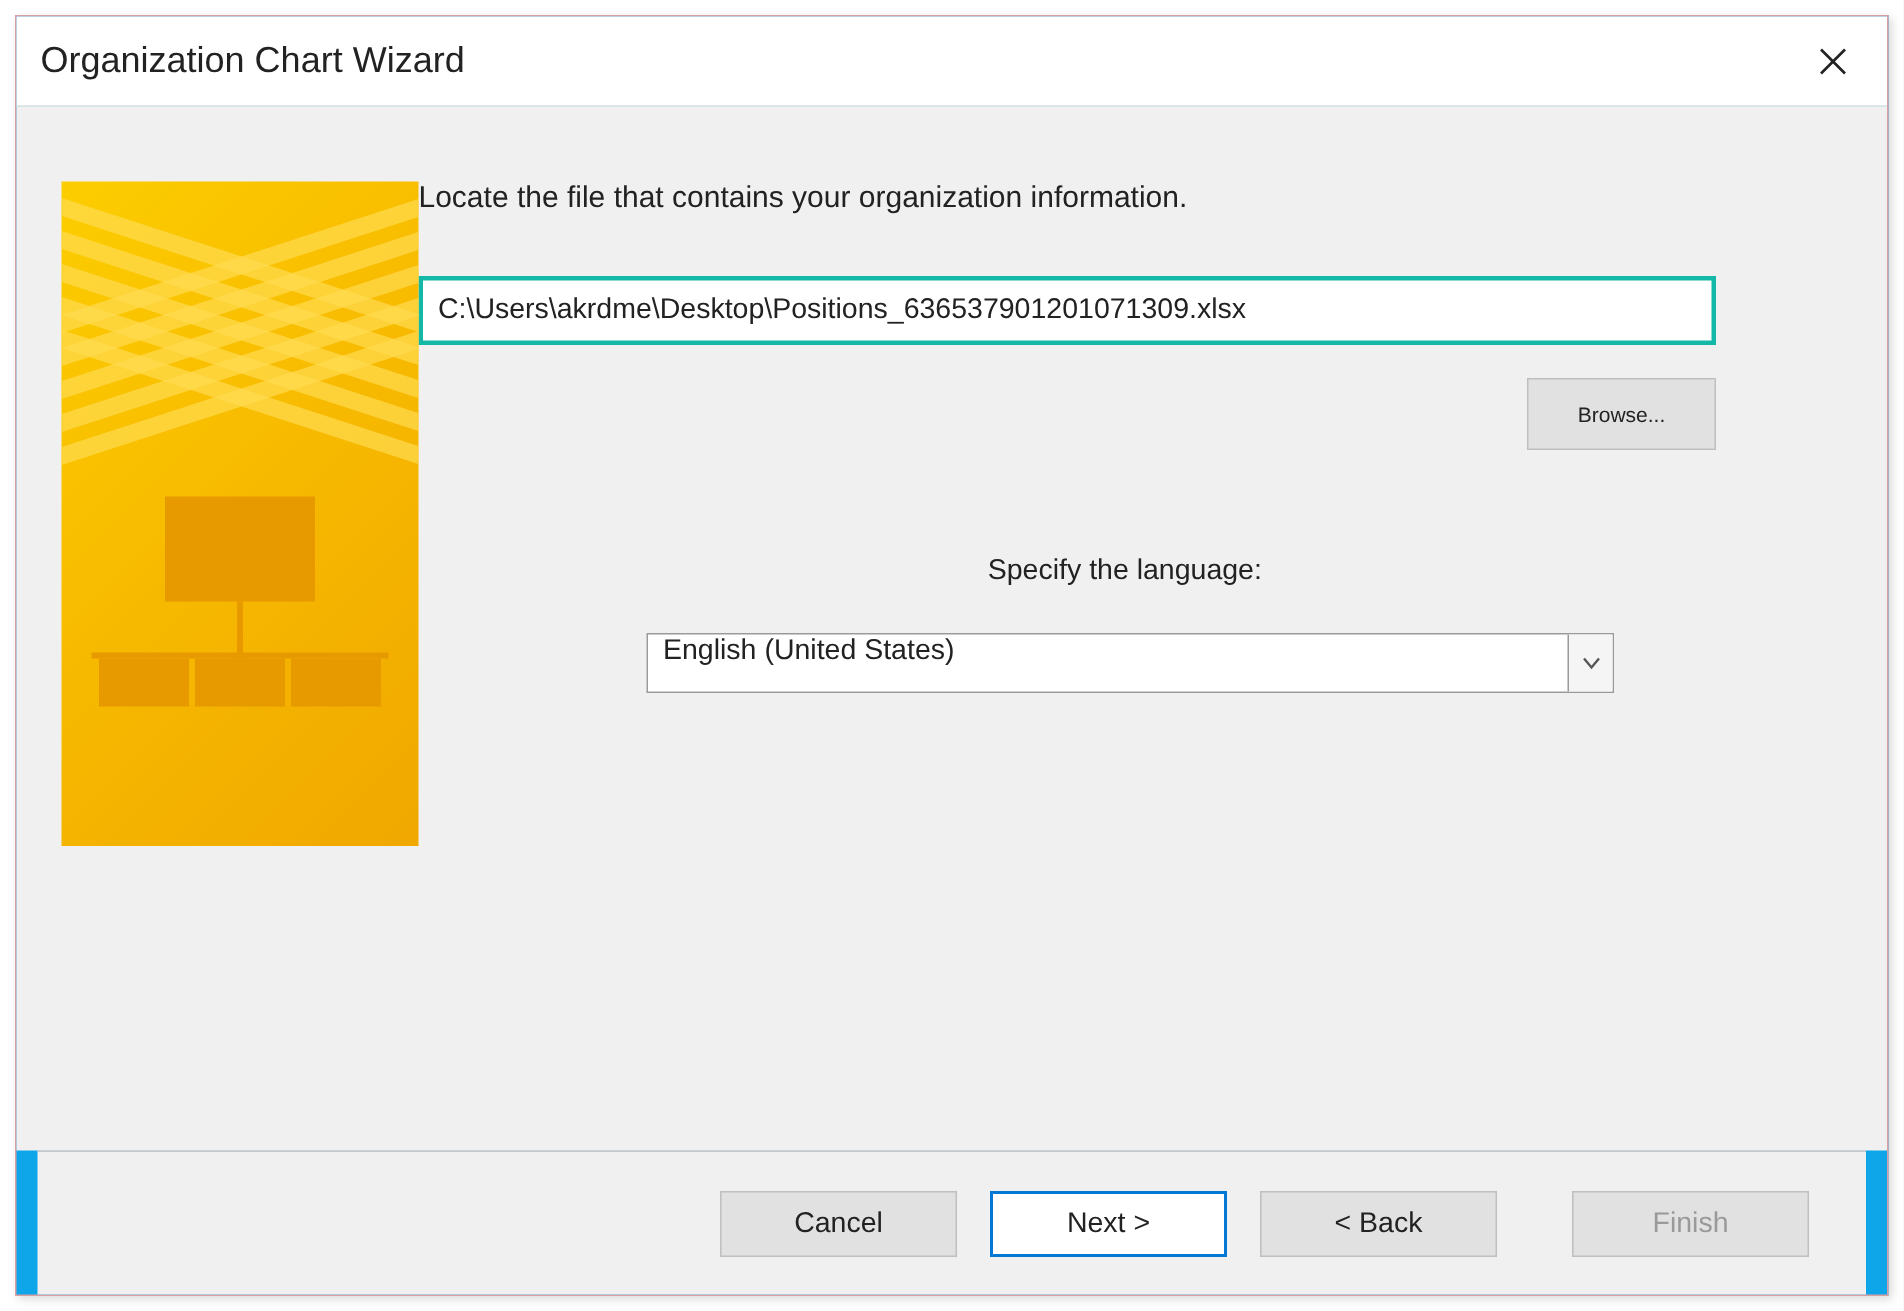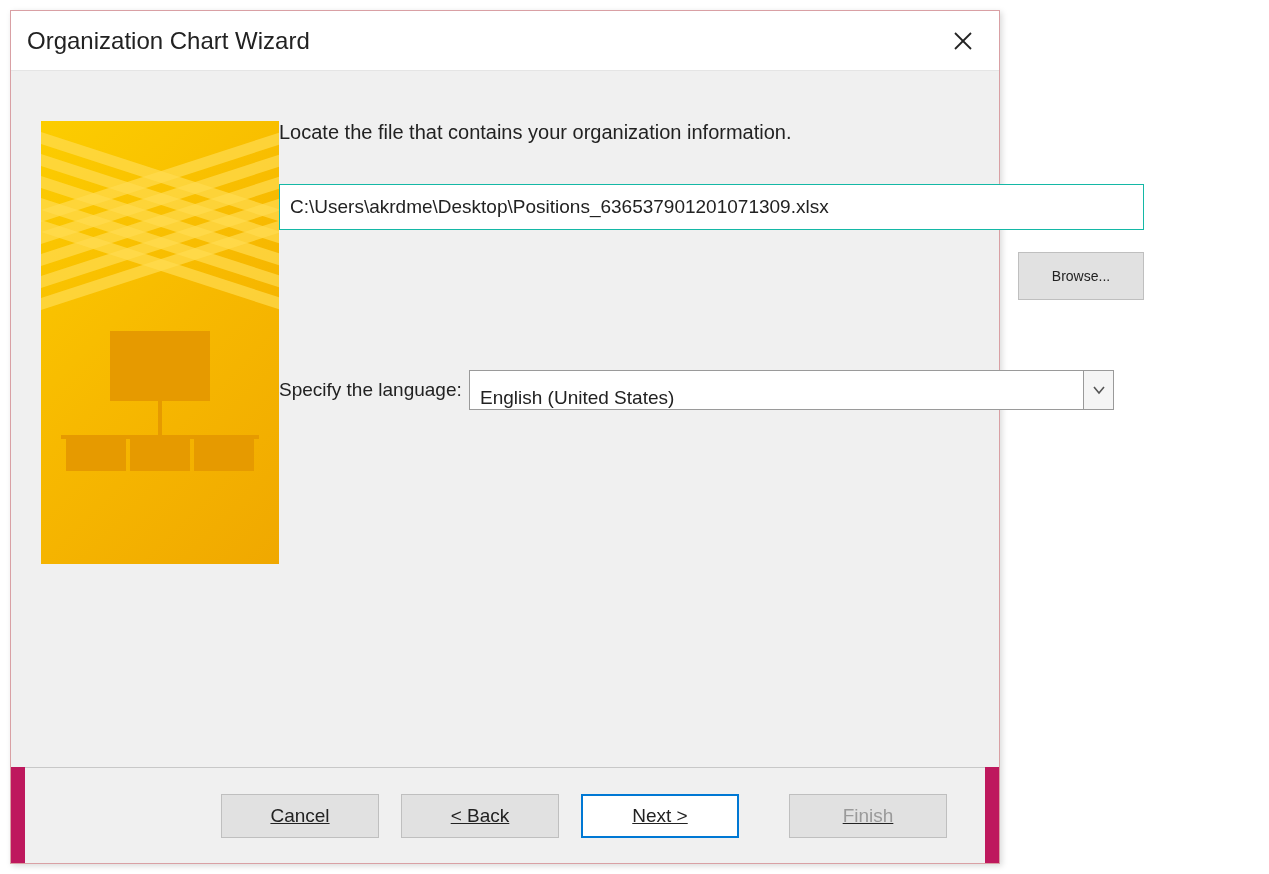--- a/index.html
+++ b/index.html
@@ -4,23 +4,23 @@
 <style>
   * { box-sizing: border-box; }
   body {
     margin: 0;
     padding: 10px;
     font-family: "Segoe UI", Arial, sans-serif;
     background: #fff;
     color: #222;
   }
   .wizard-window {
-    width: 990px;
+    width: 1249px;
     height: 854px;
-    background: #be185d;
+    background: #0ea5e9;
     border: 1px solid #d9a0a4;
     box-shadow: 2px 2px 6px rgba(0,0,0,0.15);
     display: flex;
     flex-direction: column;
   }
   .title-bar {
     height: 60px;
     background: #ffffff;
     border-bottom: 1px solid #e5e5e5;
     display: flex;
@@ -105,21 +105,21 @@
   }
   .instruction {
     font-size: 20px;
     color:#222;
     margin-bottom: 40px;
   }
   .file-input {
     width: 865px;
     height: 46px;
     background:#fff;
-    border:1px solid #14b8a6;
+    border:3px solid #14b8a6;
     font-size:19px;
     padding: 0 10px;
     color:#222;
   }
   .browse-row {
     display:flex;
     justify-content:flex-end;
     width: 865px;
     margin-top:22px;
   }
@@ -129,34 +129,36 @@
     background:#e1e1e1;
     border:1px solid #bfbfbf;
     font-size:14px;
     color:#222;
     cursor:pointer;
   }
   .lang-row {
     display:flex;
     align-items:center;
     margin-top: 70px;
+    gap: 30px;
+    flex-direction: column;
   }
   .lang-label {
     font-size:19px;
     color:#222;
     min-width: 190px;
     white-space: nowrap;
   }
   .lang-select-wrap {
     width: 645px;
     height: 40px;
     background:#fff;
     border:1px solid #9a9a9a;
     display:flex;
-    align-items:flex-end;
+    align-items:flex-start;
     justify-content:space-between;
     padding-left:10px;
   }
   .lang-value {
     font-size:19px;
     color:#222;
   }
   .dropdown-btn {
     width:30px;
     height:38px;
@@ -171,21 +173,20 @@
   .footer {
     height: 96px;
     border-top:1px solid #c8c8c8;
     display:flex;
     align-items:center;
     justify-content:flex-end;
     gap: 22px;
     padding: 0 38px 0 0;
     margin: 0 14px;
     background:#f0f0f0;
-    text-decoration:underline;
   }
   .footer-btn {
     width: 158px;
     height: 44px;
     background:#e1e1e1;
     border:1px solid #bfbfbf;
     font-size:19px;
     color:#222;
     cursor:pointer;
   }
@@ -254,18 +255,18 @@
               <polyline points="2,4 7,10 12,4" fill="none" stroke="#555" stroke-width="1.6"></polyline>
             </svg>
           </div>
         </div>
       </div>
     </div>
   </div>
 
   <div class="footer">
     <button class="footer-btn">Cancel</button>
+    <button class="footer-btn primary">Next &gt;</button>
     <button class="footer-btn">&lt; Back</button>
-    <button class="footer-btn primary">Next &gt;</button>
     <button class="footer-btn disabled">Finish</button>
   </div>
 
 </div>
 
 </body></html>

